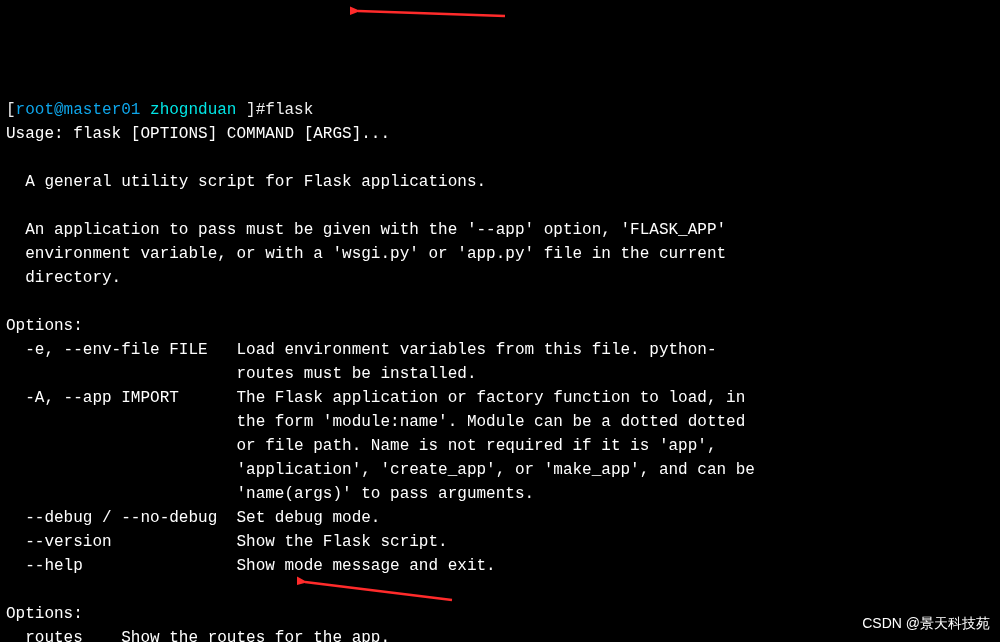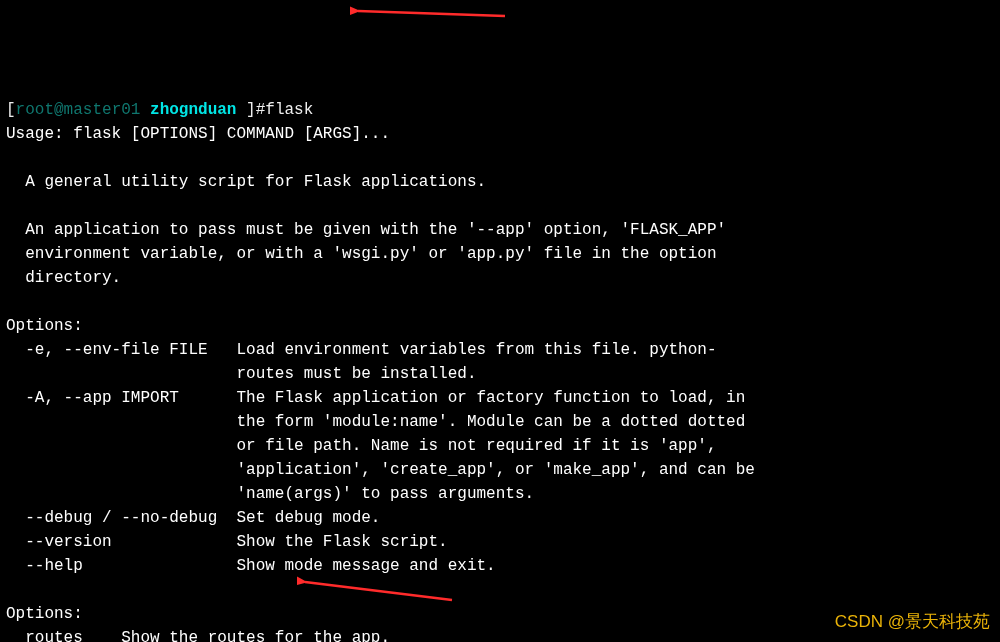--- a/index.html
+++ b/index.html
@@ -9,56 +9,56 @@
       font-size: 16px;
       line-height: 1.5;
       color: #fff;
       width: 1000px;
       height: 642px;
       padding: 2px 6px;
       position: relative;
       white-space: pre;
       overflow: hidden;
     }
-    .red { color: #0f766e; }
-    .cyan { color: #00e5e5; font-weight: bold; }
+    .red { color: #0ea5e9; }
+    .cyan { color: #00e5e5; }
     .white { color: #eee; }
     .arrow1 {
       position: absolute;
       top: 2px;
       left: 350px;
       pointer-events: none;
     }
     .arrow2 {
       position: absolute;
       top: 576px;
       left: 297px;
       pointer-events: none;
     }
     .watermark {
       position: absolute;
       right: 10px;
       bottom: 8px;
-      color: #eab308;
+      color: #ffffff;
       font-family: sans-serif;
-      font-size: 17px;
+      font-size: 14px;
     }
   </style>
 </head>
 <body>
 
 
 
 <div><span class="white"><span>[</span><span class="red">root@master01</span><span> </span><span class="cyan">zhognduan</span><span> ]#</span><span>flask</span></span>
 <span>Usage: flask [OPTIONS] COMMAND [ARGS]...</span>
 
 <span>  A general utility script for Flask applications.</span>
 
 <span>  An application to pass must be given with the '--app' option, 'FLASK_APP'</span>
-<span>  environment variable, or with a 'wsgi.py' or 'app.py' file in the option</span>
+<span>  environment variable, or with a 'wsgi.py' or 'app.py' file in the current</span>
 <span>  directory.</span>
 
 <span>Options:</span>
 <span>  -e, --env-file FILE   Load environment variables from this file. python-</span>
 <span>                        routes must be installed.</span>
 <span>  -A, --app IMPORT      The Flask application or factory function to load, in</span>
 <span>                        the form 'module:name'. Module can be a dotted dotted</span>
 <span>                        or file path. Name is not required if it is 'app',</span>
 <span>                        'application', 'create_app', or 'make_app', and can be</span>
 <span>                        'name(args)' to pass arguments.</span>

